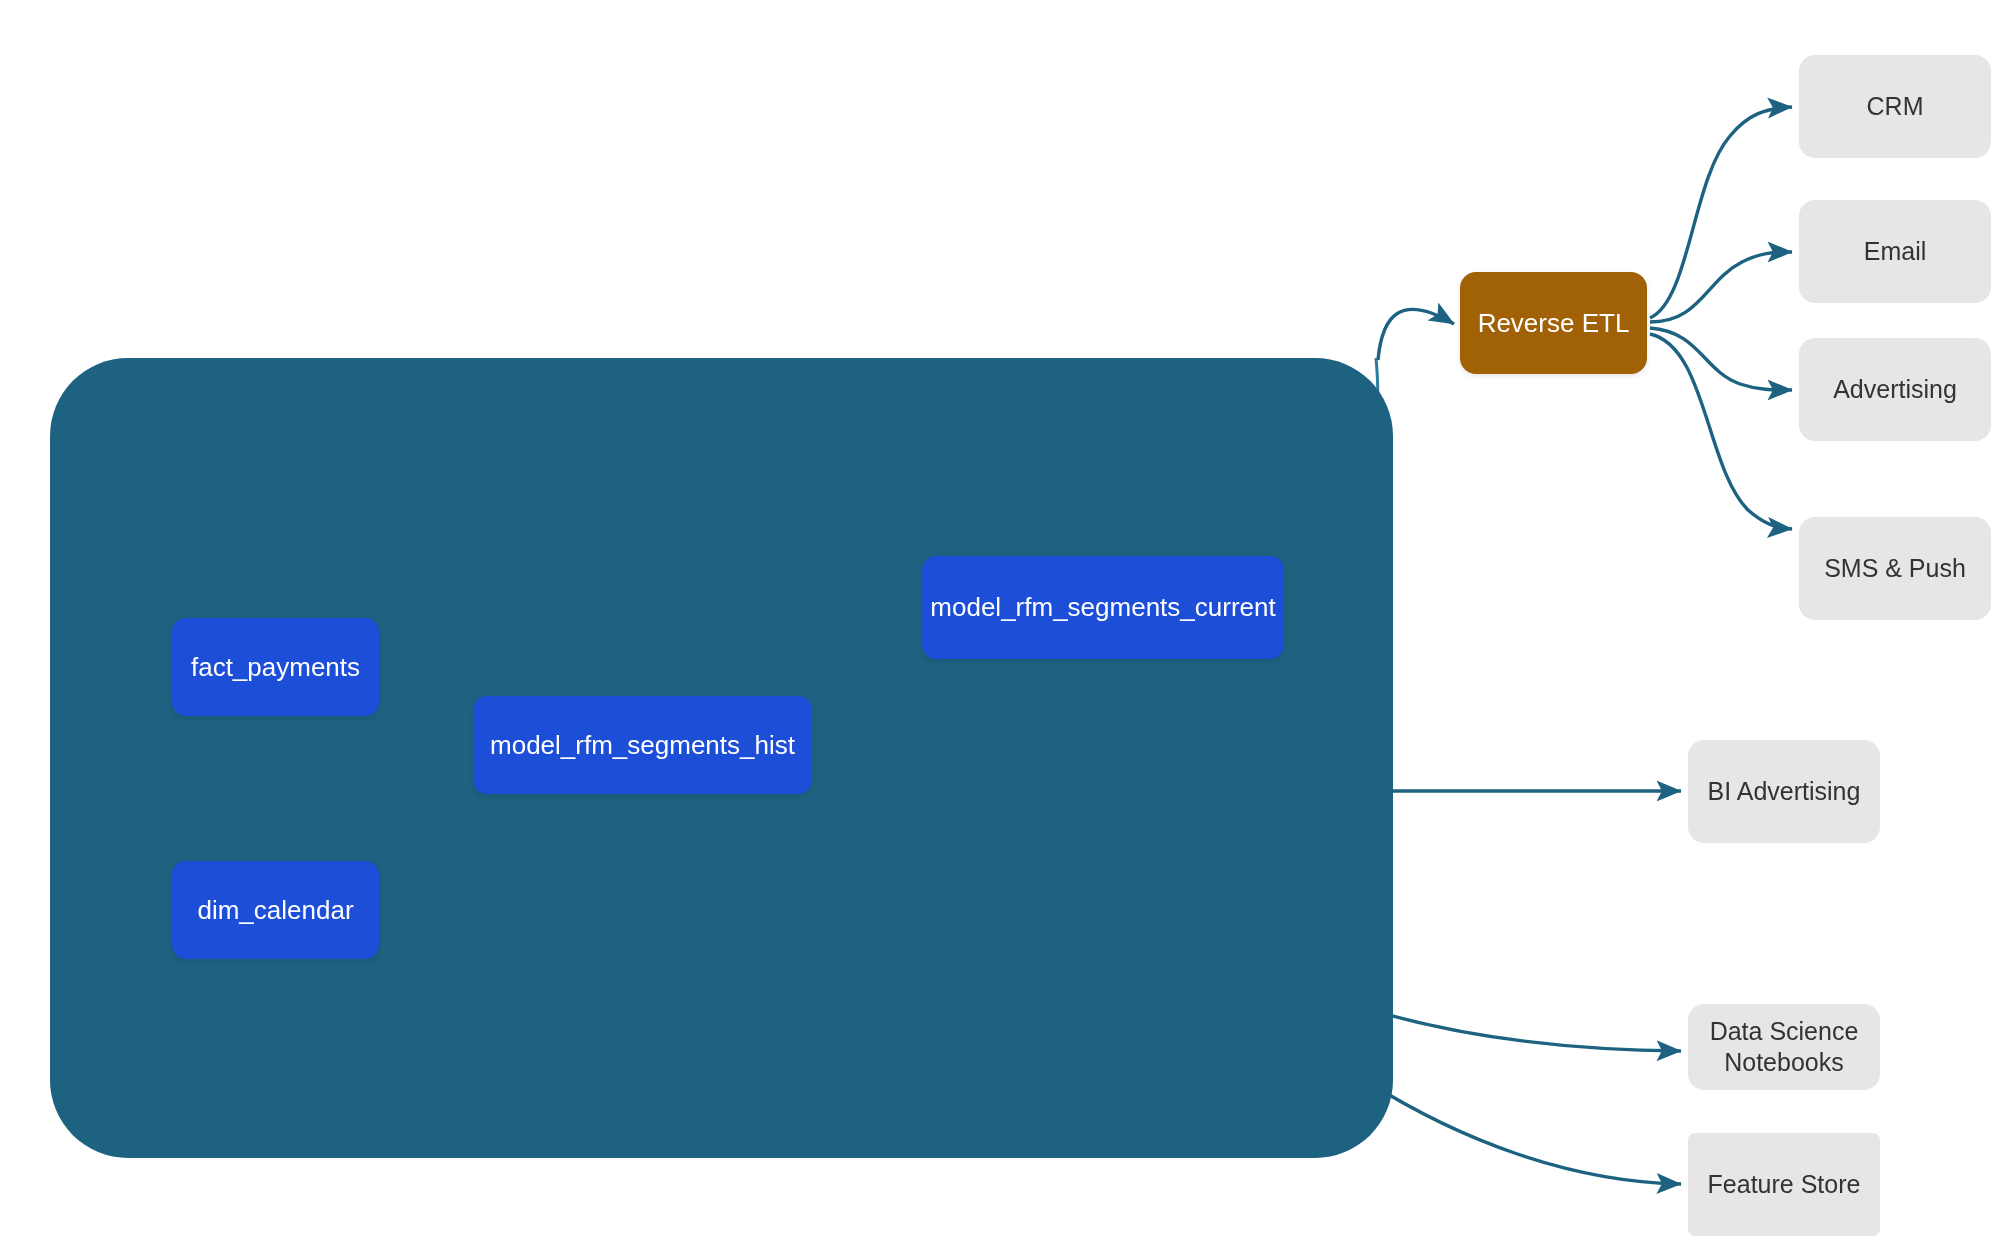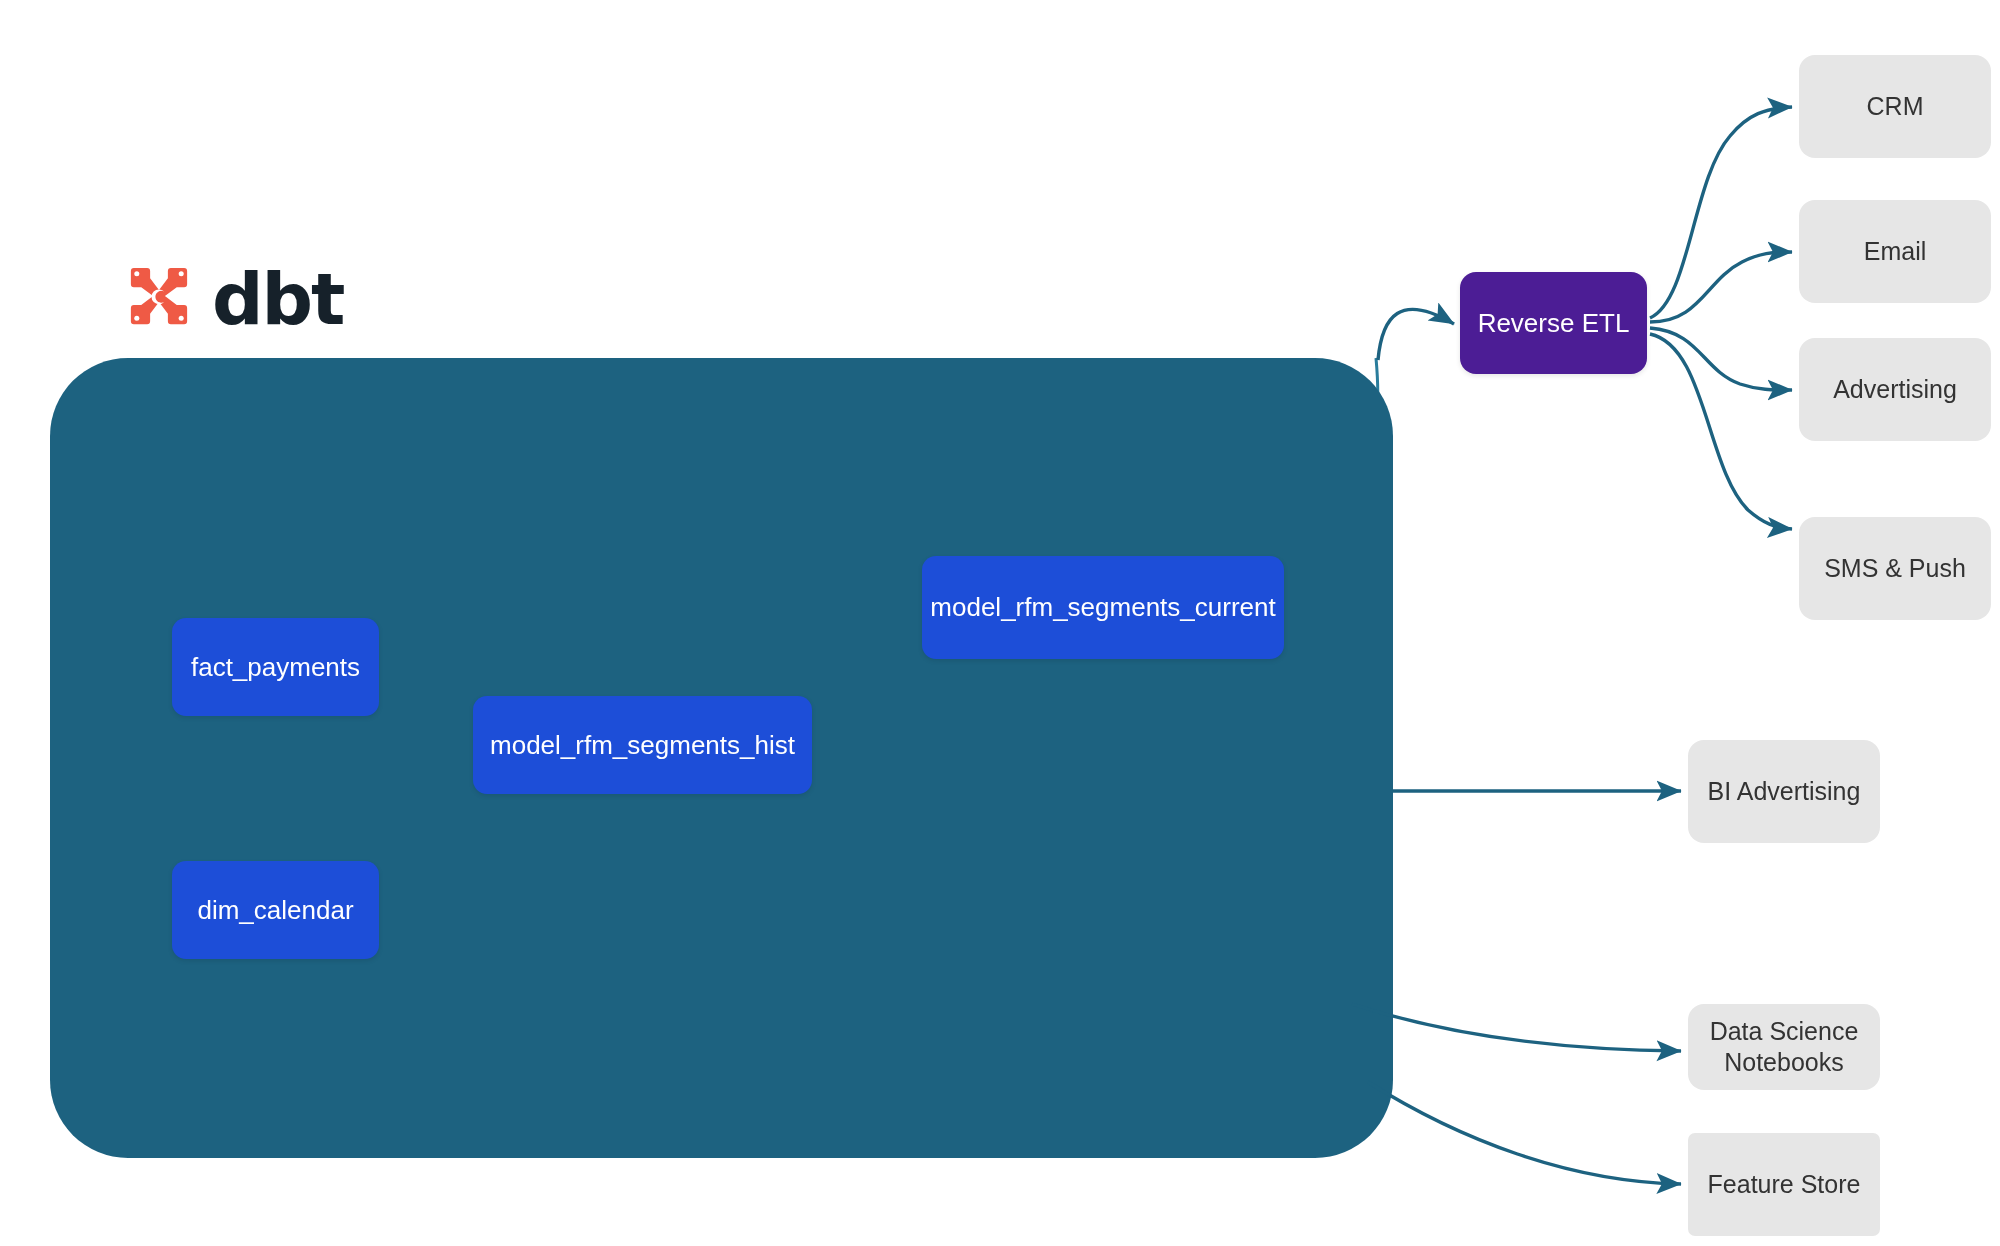--- a/index.html
+++ b/index.html
@@ -74,21 +74,21 @@
     line-height: 1.25;
   }
   .node-model {
     background: #1d4ed8;
     color: #ffffff;
     font-size: 26px;
     z-index: 4;
     box-shadow: 0 2px 5px rgba(0,0,0,0.10);
   }
   .node-reverse-etl {
-    background: #4c1d95;
+    background: #a16207;
     color: #ffffff;
     font-size: 26px;
     border-radius: 16px;
     z-index: 4;
     box-shadow: 0 2px 5px rgba(0,0,0,0.10);
   }
   .node-dest {
     background: #e6e6e6;
     color: #333333;
     font-size: 25px;
@@ -159,37 +159,20 @@
       <path d="M 1650 334 C 1706 346, 1706 468, 1748 510 C 1764 524, 1776 528, 1792 529"></path>
 
       <path d="M 1393 791 L 1681 791"></path>
 
       <path d="M 1352 1004 C 1450 1036, 1560 1050, 1681 1051"></path>
 
       <path d="M 1368 1082 C 1460 1140, 1570 1182, 1681 1184"></path>
     </g>
   </svg>
 
-  <div id="brand">
-    <svg class="mark" viewBox="0 0 100 100">
-      <path d="M16 8 L34 8 A4 4 0 0 1 38 12 L38 22 L50 38 L62 22 L62 12
-               A4 4 0 0 1 66 8 L84 8 A4 4 0 0 1 88 12 L88 30 A4 4 0 0 1 84 34
-               L74 34 L58 46 L74 58 L84 58 A4 4 0 0 1 88 62 L88 80
-               A4 4 0 0 1 84 84 L66 84 A4 4 0 0 1 62 80 L62 70 L50 54 L38 70
-               L38 80 A4 4 0 0 1 34 84 L16 84 A4 4 0 0 1 12 80 L12 62
-               A4 4 0 0 1 16 58 L26 58 L42 46 L26 34 L16 34 A4 4 0 0 1 12 30
-               L12 12 A4 4 0 0 1 16 8 Z" fill="#ef5a45"></path>
-      <circle cx="20" cy="16" r="3.4" fill="#ffffff"></circle>
-      <circle cx="80" cy="16" r="3.4" fill="#ffffff"></circle>
-      <circle cx="20" cy="76" r="3.4" fill="#ffffff"></circle>
-      <circle cx="80" cy="76" r="3.4" fill="#ffffff"></circle>
-      <path d="M57 40 A10 10 0 1 0 57 54 A8 8 0 1 1 57 40 Z" fill="#ffffff"></path>
-    </svg>
-    <span class="wordmark">dbt</span>
-  </div>
 
   <div class="node node-model" id="n-fact-payments">
     <span>fact_payments</span>
   </div>
 
   <div class="node node-model" id="n-dim-calendar">
     <span>dim_calendar</span>
   </div>
 
   <div class="node node-model" id="n-rfm-hist">

